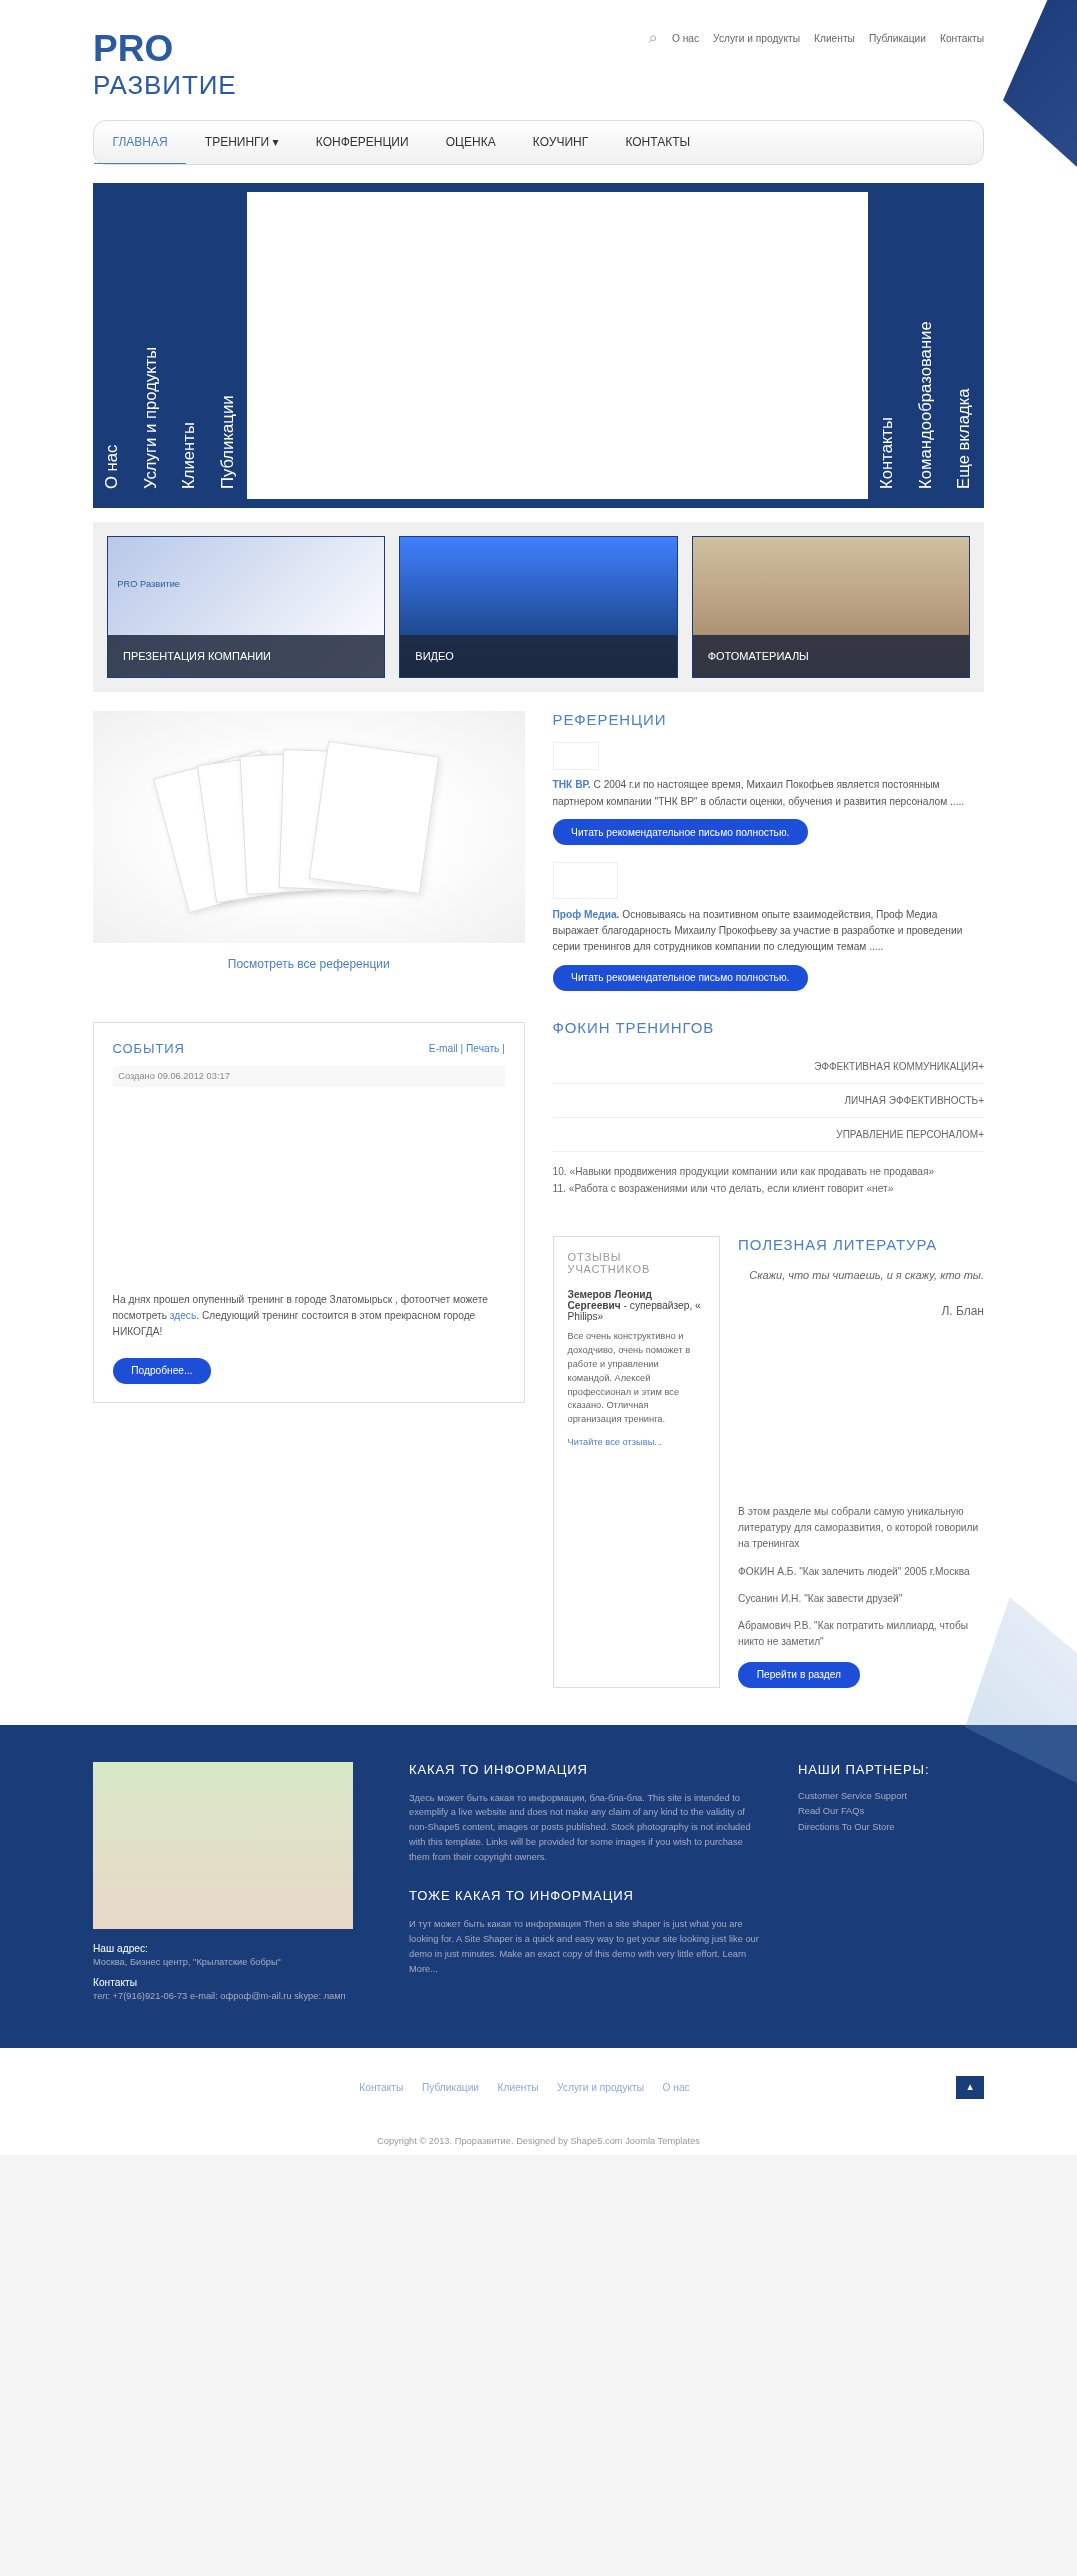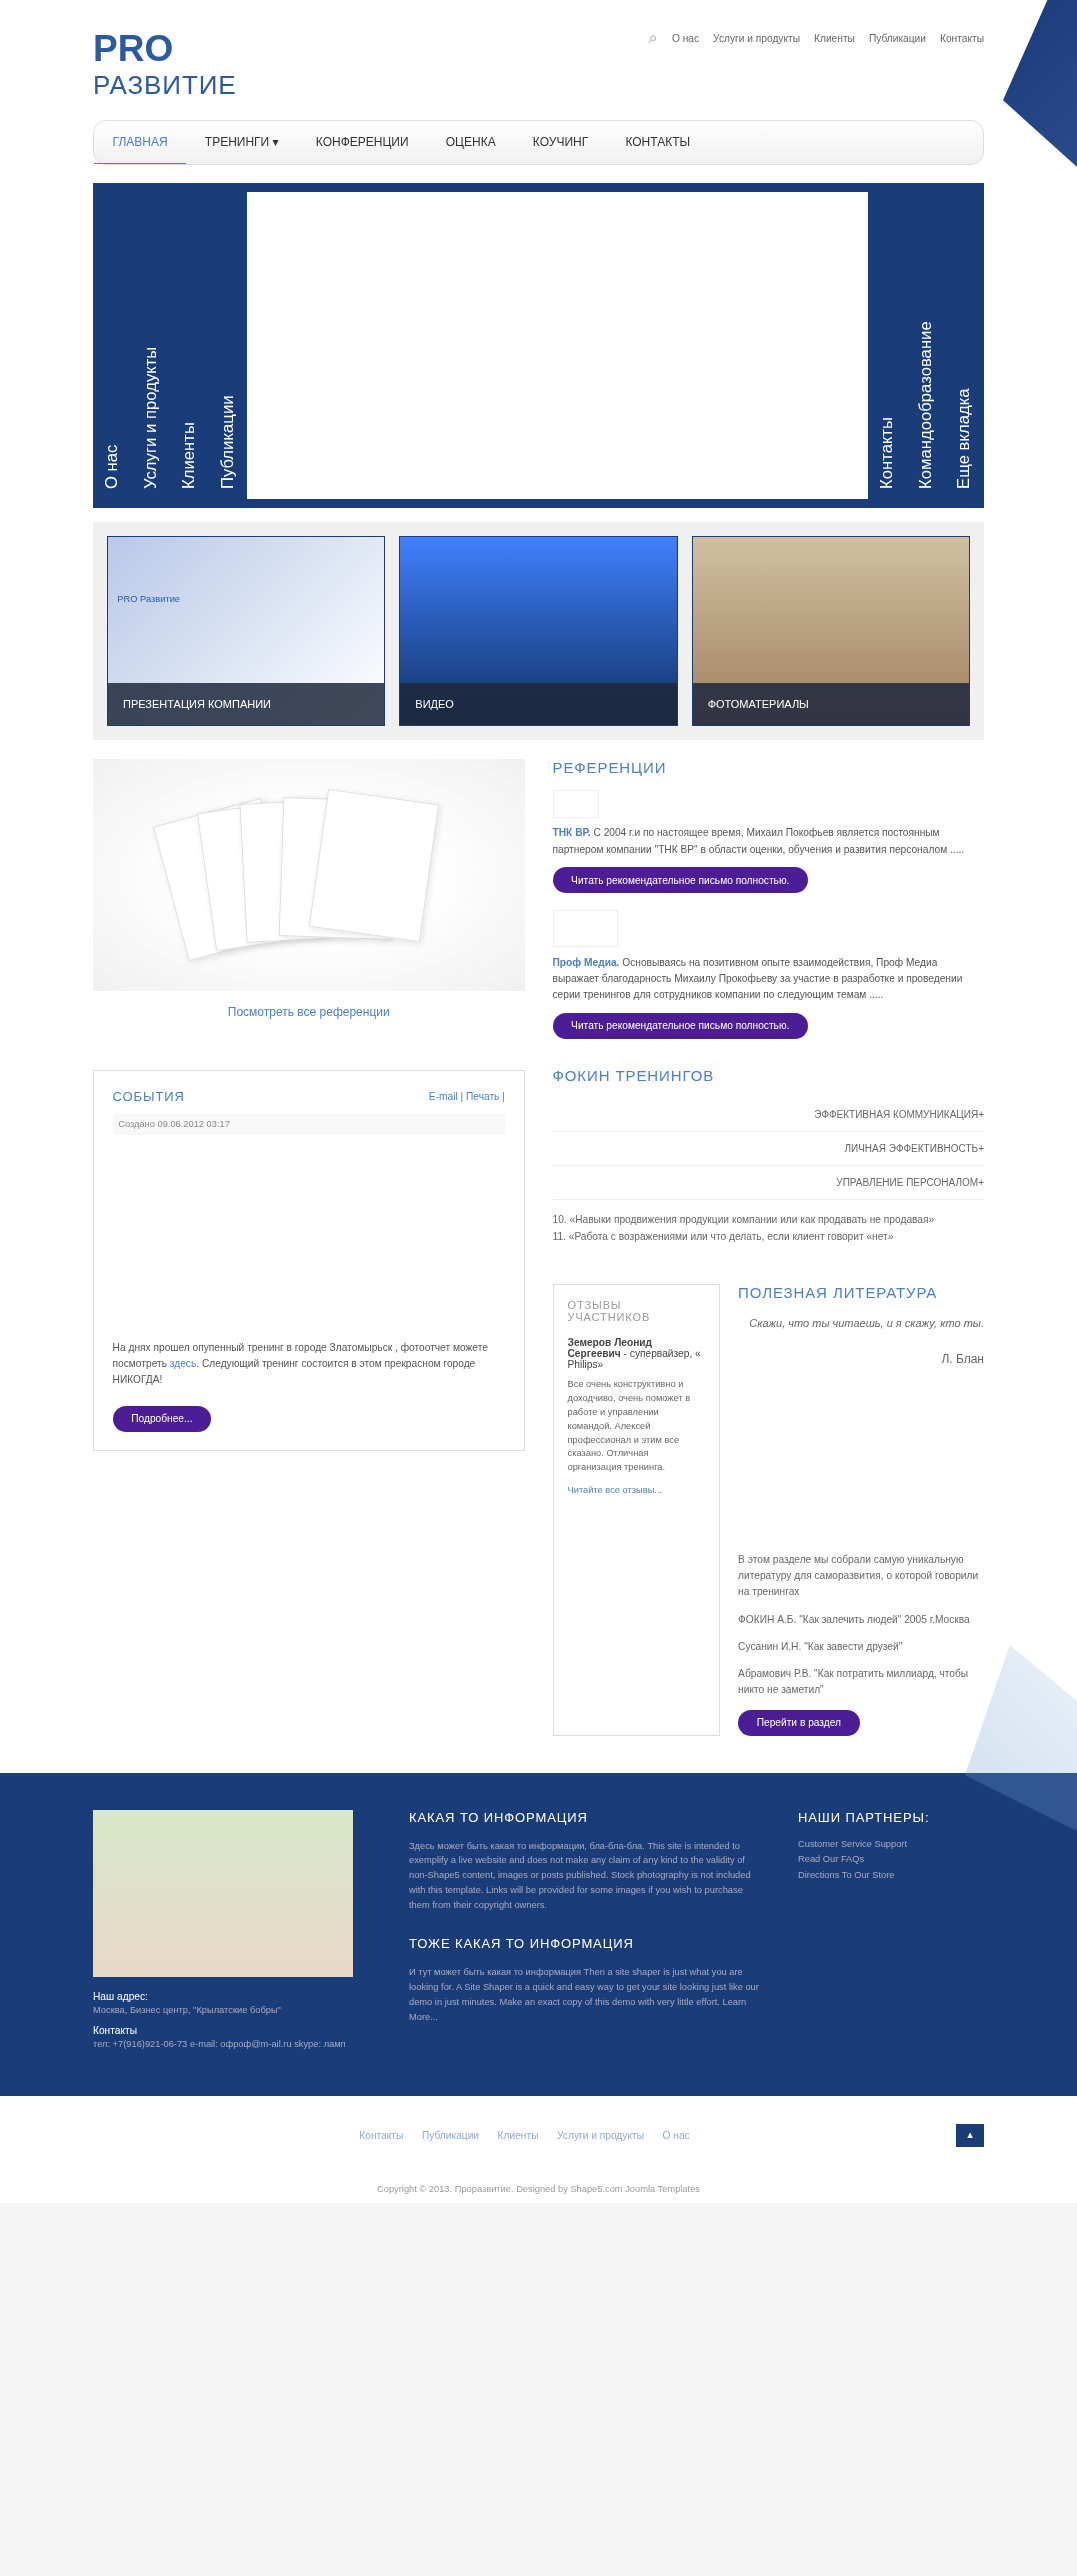--- a/index.html
+++ b/index.html
@@ -13,40 +13,40 @@
 .top-nav{display:flex;gap:14px;font-size:10.2px;color:#666;align-items:center}
 .top-nav a{color:#666;text-decoration:none;cursor:pointer}
 .search-icon{color:#aaa;font-size:16.7px}
 .main-nav{margin:0 93px;background:linear-gradient(#fff,#f0f0f0);border:0.9px solid #ddd;border-radius:13px;display:flex;padding:0}
 .main-nav-item{padding:14px 18.6px;font-size:12px;color:#333;cursor:pointer;position:relative}
 .main-nav-item.active{color:#4a7fc9;border-bottom:1.9px solid #4a7fc9}
 .hero{margin:18.6px 93px 0;background:#1a3d7a;height:325px;display:flex}
 .hero-tab{writing-mode:vertical-rl;transform:rotate(180deg);color:#fff;padding:18.6px 9.3px;font-size:16.7px;cursor:pointer;display:flex;align-items:center}
 .hero-center{flex:1;background:#fff;margin:9.3px 0}
 .cards-row{margin:14px 93px;display:flex;gap:14px;background:#f0f0f0;padding:14px}
-.card{flex:1;border:0.9px solid #1a3d7a;position:relative;height:190px;background:#ddd;overflow:hidden}
+.card{flex:1;border:0.9px solid #1a3d7a;position:relative;height:142px;background:#ddd;overflow:hidden}
 .card-overlay{position:absolute;bottom:0;left:0;right:0;background:rgba(30,40,60,0.85);color:#fff;padding:15px;font-size:11px}
 .card-img{width:100%;height:100%;background:linear-gradient(135deg,#b8c8e8,#fff)}
 .card-img2{background:linear-gradient(#d0c0a0,#a08060)}
 .card-img3{background:linear-gradient(#4080ff,#103060)}
 .content{margin:18.6px 93px;display:flex;gap:28px}
 .col-left{flex:1}
 .col-right{flex:1}
 .ref-img{height:232px;background:radial-gradient(ellipse at center,#fff 40%,#f0f0f0);display:flex;align-items:center;justify-content:center;position:relative}
 .paper-stack{position:relative;width:279px;height:167px}
 .paper{position:absolute;width:112px;height:139px;background:#fff;border:0.9px solid #ddd;box-shadow:1.9px 1.9px 7.4px rgba(0,0,0,0.1)}
 .ref-link{text-align:center;color:#4a7fc9;font-size:12px;padding:14px;cursor:pointer}
 .events-box{border:0.9px solid #ddd;padding:18.6px;margin-top:37px}
 .events-header{display:flex;justify-content:space-between;align-items:center;margin-bottom:9.3px}
 .events-title{color:#4a7fc9;font-size:13px;letter-spacing:0.9px}
 .events-links{font-size:10.2px;color:#4a7fc9}
 .events-links a{color:#4a7fc9;text-decoration:none;cursor:pointer}
 .event-date{background:#f8f8f8;padding:5.6px;font-size:9.3px;color:#888;margin-bottom:7.4px}
 .event-text{font-size:10.2px;color:#555;line-height:1.6;margin-top:205px}
-.btn{background:#4c1d95;color:#fff;padding:7.4px 18.6px;border-radius:14px;font-size:10.2px;display:inline-block;cursor:pointer;border:none}
+.btn{background:#1d4ed8;color:#fff;padding:7.4px 18.6px;border-radius:14px;font-size:10.2px;display:inline-block;cursor:pointer;border:none}
 .section-title{color:#4a7fc9;font-size:15px;letter-spacing:0.9px;margin-bottom:14px}
 .ref-item{font-size:10.2px;color:#555;line-height:1.6;margin-bottom:9.3px}
 .ref-item b{color:#4a7fc9}
 .ref-logo{display:inline-block;width:46px;height:28px;background:#fff;border:0.9px solid #eee;margin-bottom:4.6px}
 .accordion-item{border-bottom:0.9px solid #eee;padding:11px 0;font-size:10px;color:#666;display:flex;justify-content:flex-end;cursor:pointer}
 .accordion-item.active{color:#4a7fc9}
 .accordion-content{padding:11px 0;font-size:10.2px;color:#666;line-height:1.7}
 .two-col{display:flex;gap:18.6px;margin-top:28px}
 .feedback-box{flex:0 0 167px;border:0.9px solid #ddd;padding:14px}
 .feedback-title{color:#999;font-size:11px;letter-spacing:0.9px;margin-bottom:14px}

